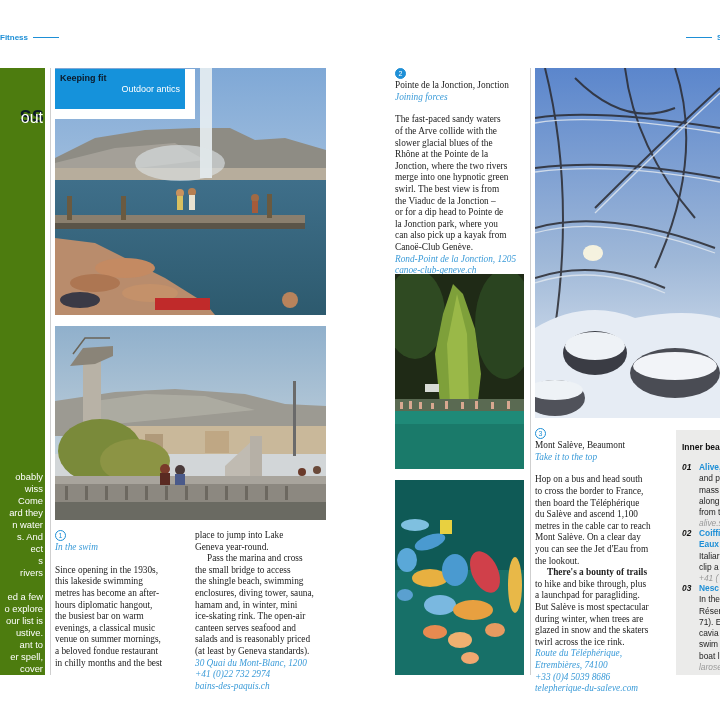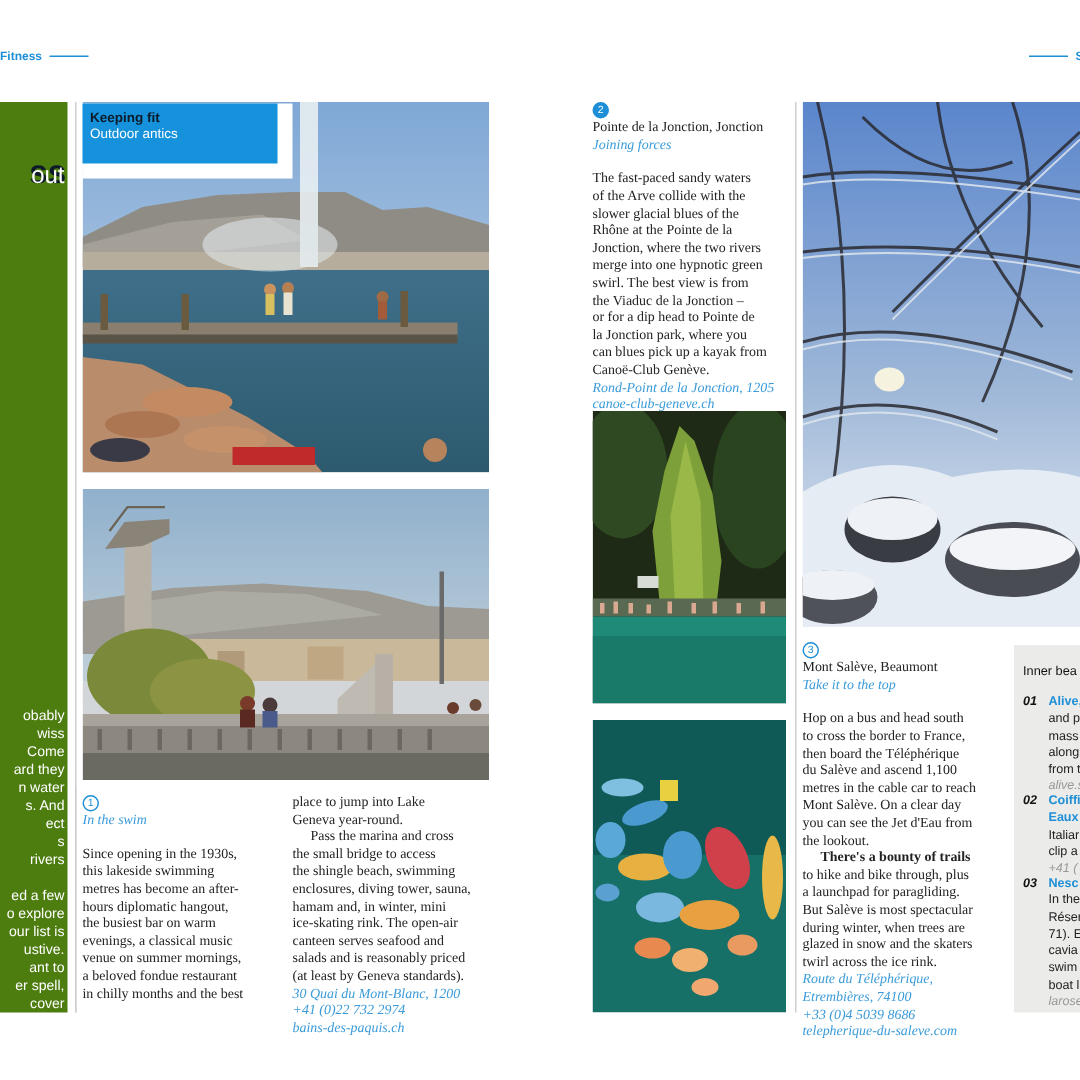--- a/index.html
+++ b/index.html
@@ -21,33 +21,33 @@
 
     .vrule { position: absolute; width: 1px; background: #cfcfcf; }
 
     
     .photo { position: absolute; overflow: hidden; }
     .photo svg { display: block; width: 100%; height: 100%; }
 
     .kicker { position: absolute; left: 55px; top: 69px; width: 130px; height: 40px; background: #1592db; padding: 4px 5px; font-family: "Liberation Sans", sans-serif; font-size: 9px; line-height: 11px; }
     .kicker-whitebg { position: absolute; left: 55px; top: 69px; width: 140px; height: 50px; background: #fff; }
     .kicker .k1 { color: #0c1a2a; font-weight: bold; display: block; }
-    .kicker .k2 { color: #fff; display: block; }
+    .kicker .k2 { color: #fff; display: block; text-align: right; }
 
     
     .entry { position: absolute; font-size: 9.3px; line-height: 11.6px; color: #222; }
     .num-badge { display: inline-flex; width: 11px; height: 11px; border-radius: 50%; border: 1px solid #1e8fd6; color: #1e8fd6; font-family: "Liberation Sans", sans-serif; font-size: 7px; align-items: center; justify-content: center; margin-bottom: 1px; }
     .num-badge.filled { background: #1e8fd6; color: #fff; }
     .entry .name { display: block; }
     .entry .tag { display: block; font-style: italic; color: #3b9bd8; margin-bottom: 11px; }
     .entry .addr { display: block; font-style: italic; color: #3b9bd8; }
 
     
     .side-box { position: absolute; left: 676px; top: 430px; width: 44px; height: 245px; background: #ebebea; overflow: hidden; font-family: "Liberation Sans", sans-serif; }
-    .side-title { position: absolute; left: 6px; top: 12px; font-size: 8.5px; font-weight: normal; color: #111; white-space: nowrap; }
+    .side-title { position: absolute; left: 6px; top: 12px; font-size: 8.5px; font-weight: bold; color: #111; white-space: nowrap; }
     .side-item { position: absolute; left: 6px; font-size: 8.4px; line-height: 11.3px; white-space: nowrap; }
     .side-item .no { position: absolute; left: 0; top: 0; font-weight: bold; color: #111; font-style: italic; }
     .side-item .txt { position: absolute; left: 17px; top: 0; }
     .side-item .txt .hd { color: #1e8fd6; font-weight: bold; display: block; }
     .side-item .txt .ln { color: #222; display: block; }
     .side-item .txt .url { color: #999; font-style: italic; display: block; }
   </style>
 </head>
 <body>
 
@@ -228,21 +228,21 @@
     <div>The fast-paced sandy waters</div>
       <div>of the Arve collide with the</div>
       <div>slower glacial blues of the</div>
     <div>Rhône at the Pointe de la</div>
       <div>Jonction, where the two rivers</div>
       <div>merge into one hypnotic green</div>
     <div>swirl. The best view is from</div>
       <div>the Viaduc de la Jonction –</div>
       <div>or for a dip head to Pointe de</div>
     <div>la Jonction park, where you</div>
-      <div>can blues pick up a kayak from</div>
+      <div>can also pick up a kayak from</div>
       <div>Canoë-Club Genève.</div>
   </div>
   <span class="addr">Rond-Point de la Jonction, 1205</span>
   <span class="addr">canoe-club-geneve.ch</span>
 </div>
 
 <div class="photo" style="left:395px; top:274px; width:129px; height:195px;">
   <svg viewBox="0 0 129 195" preserveAspectRatio="none">
     <rect width="129" height="195" fill="#1f2a16"></rect>
     <ellipse cx="20" cy="40" rx="30" ry="45" fill="#2f4a22"></ellipse>

